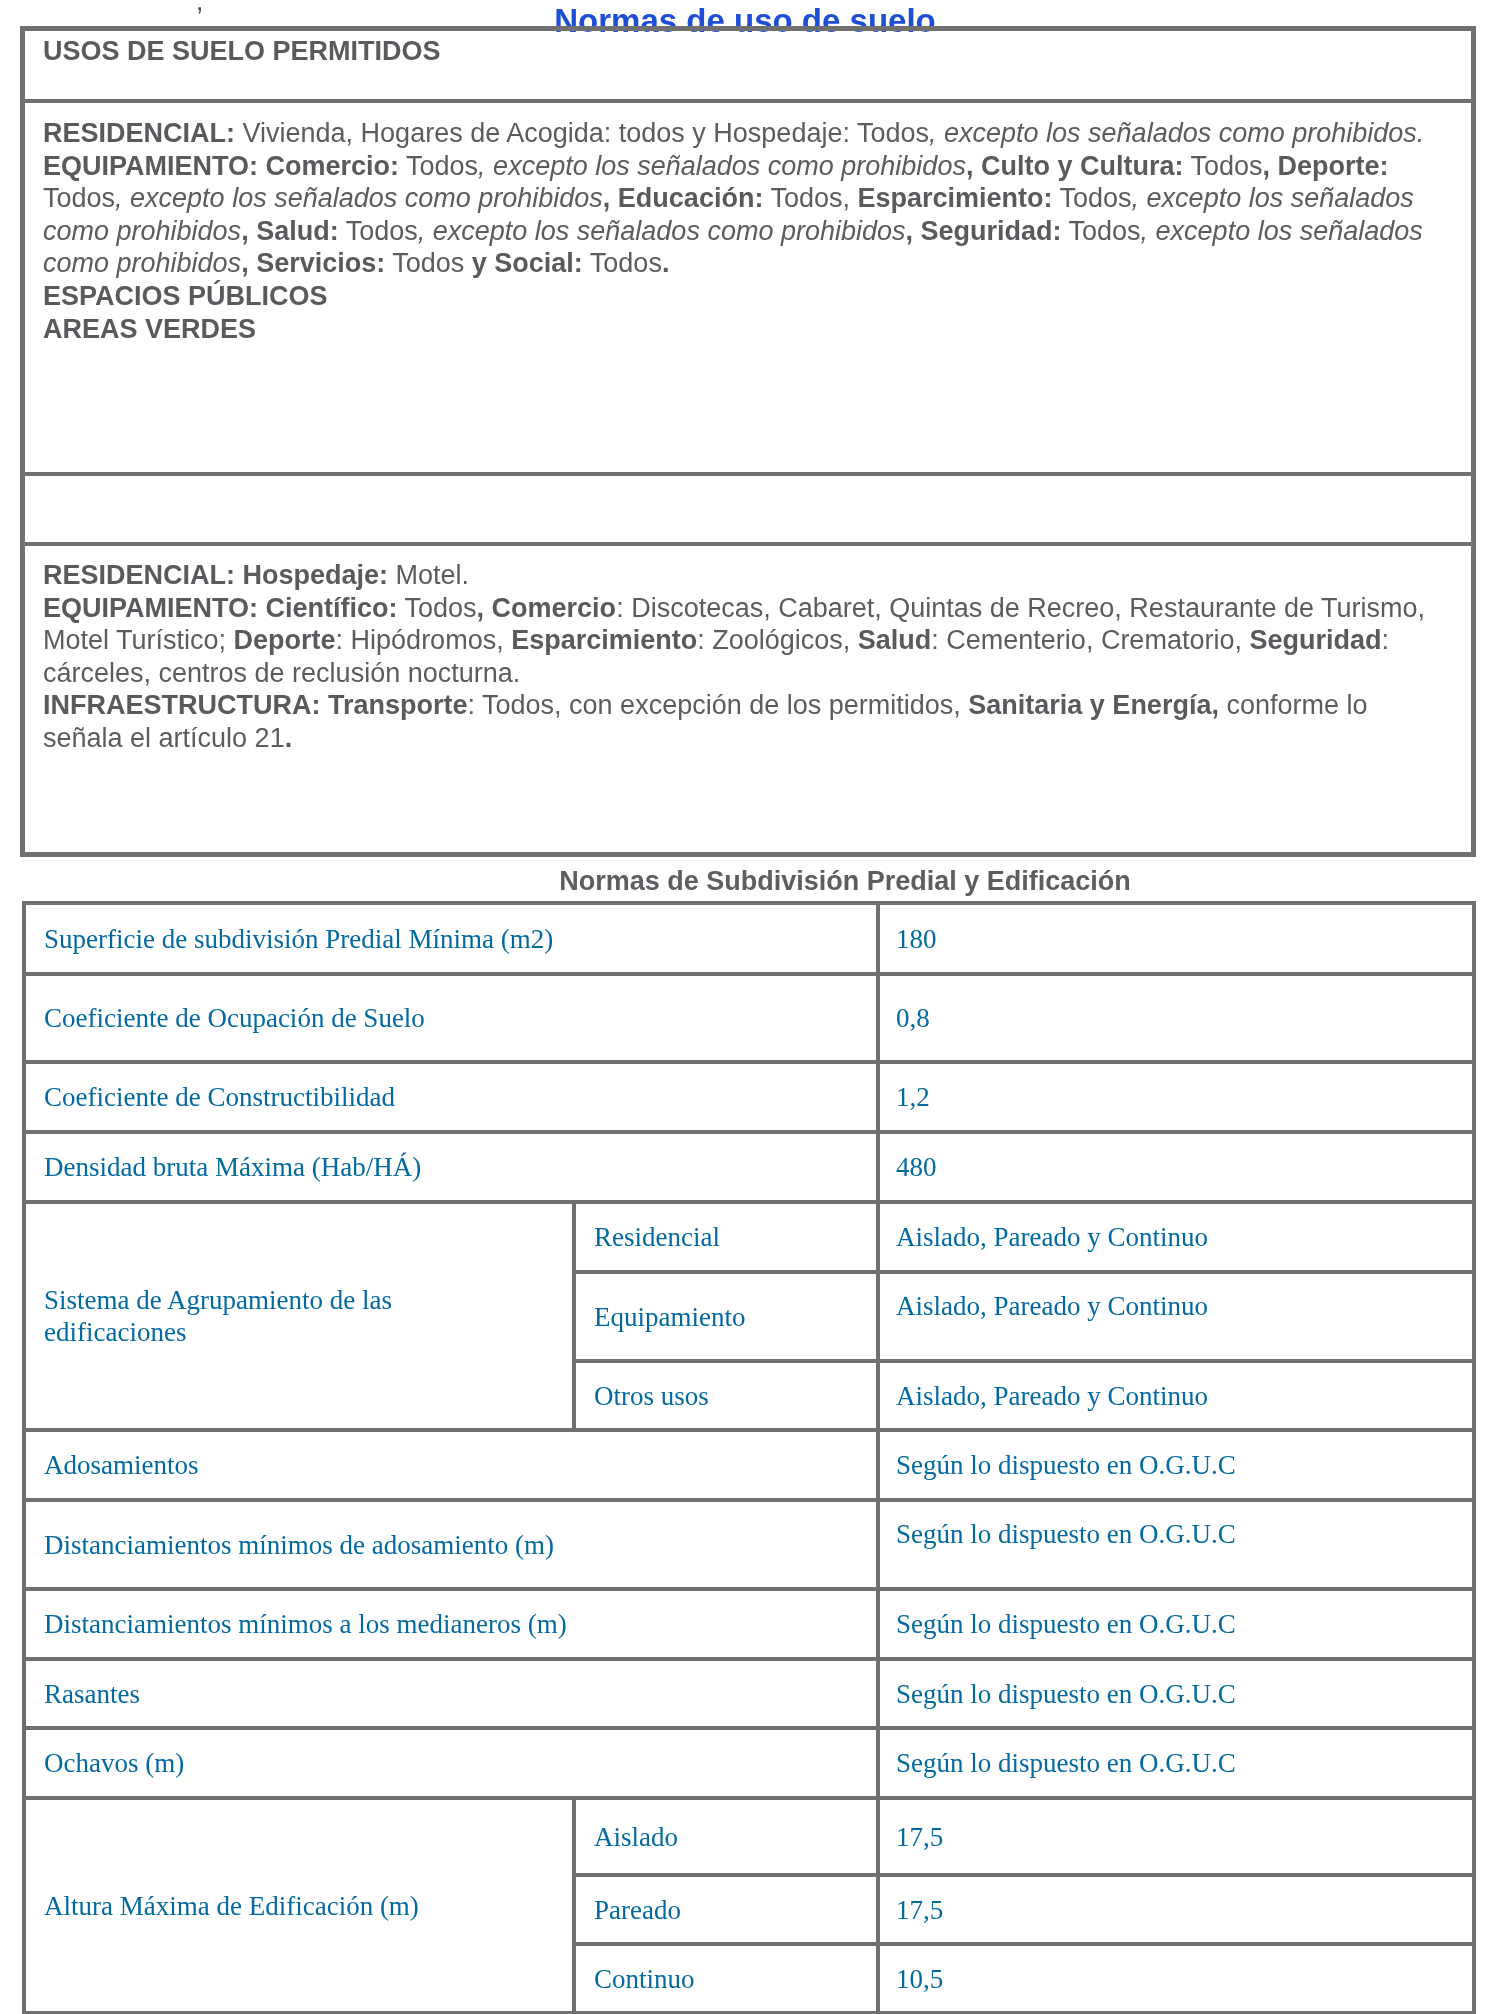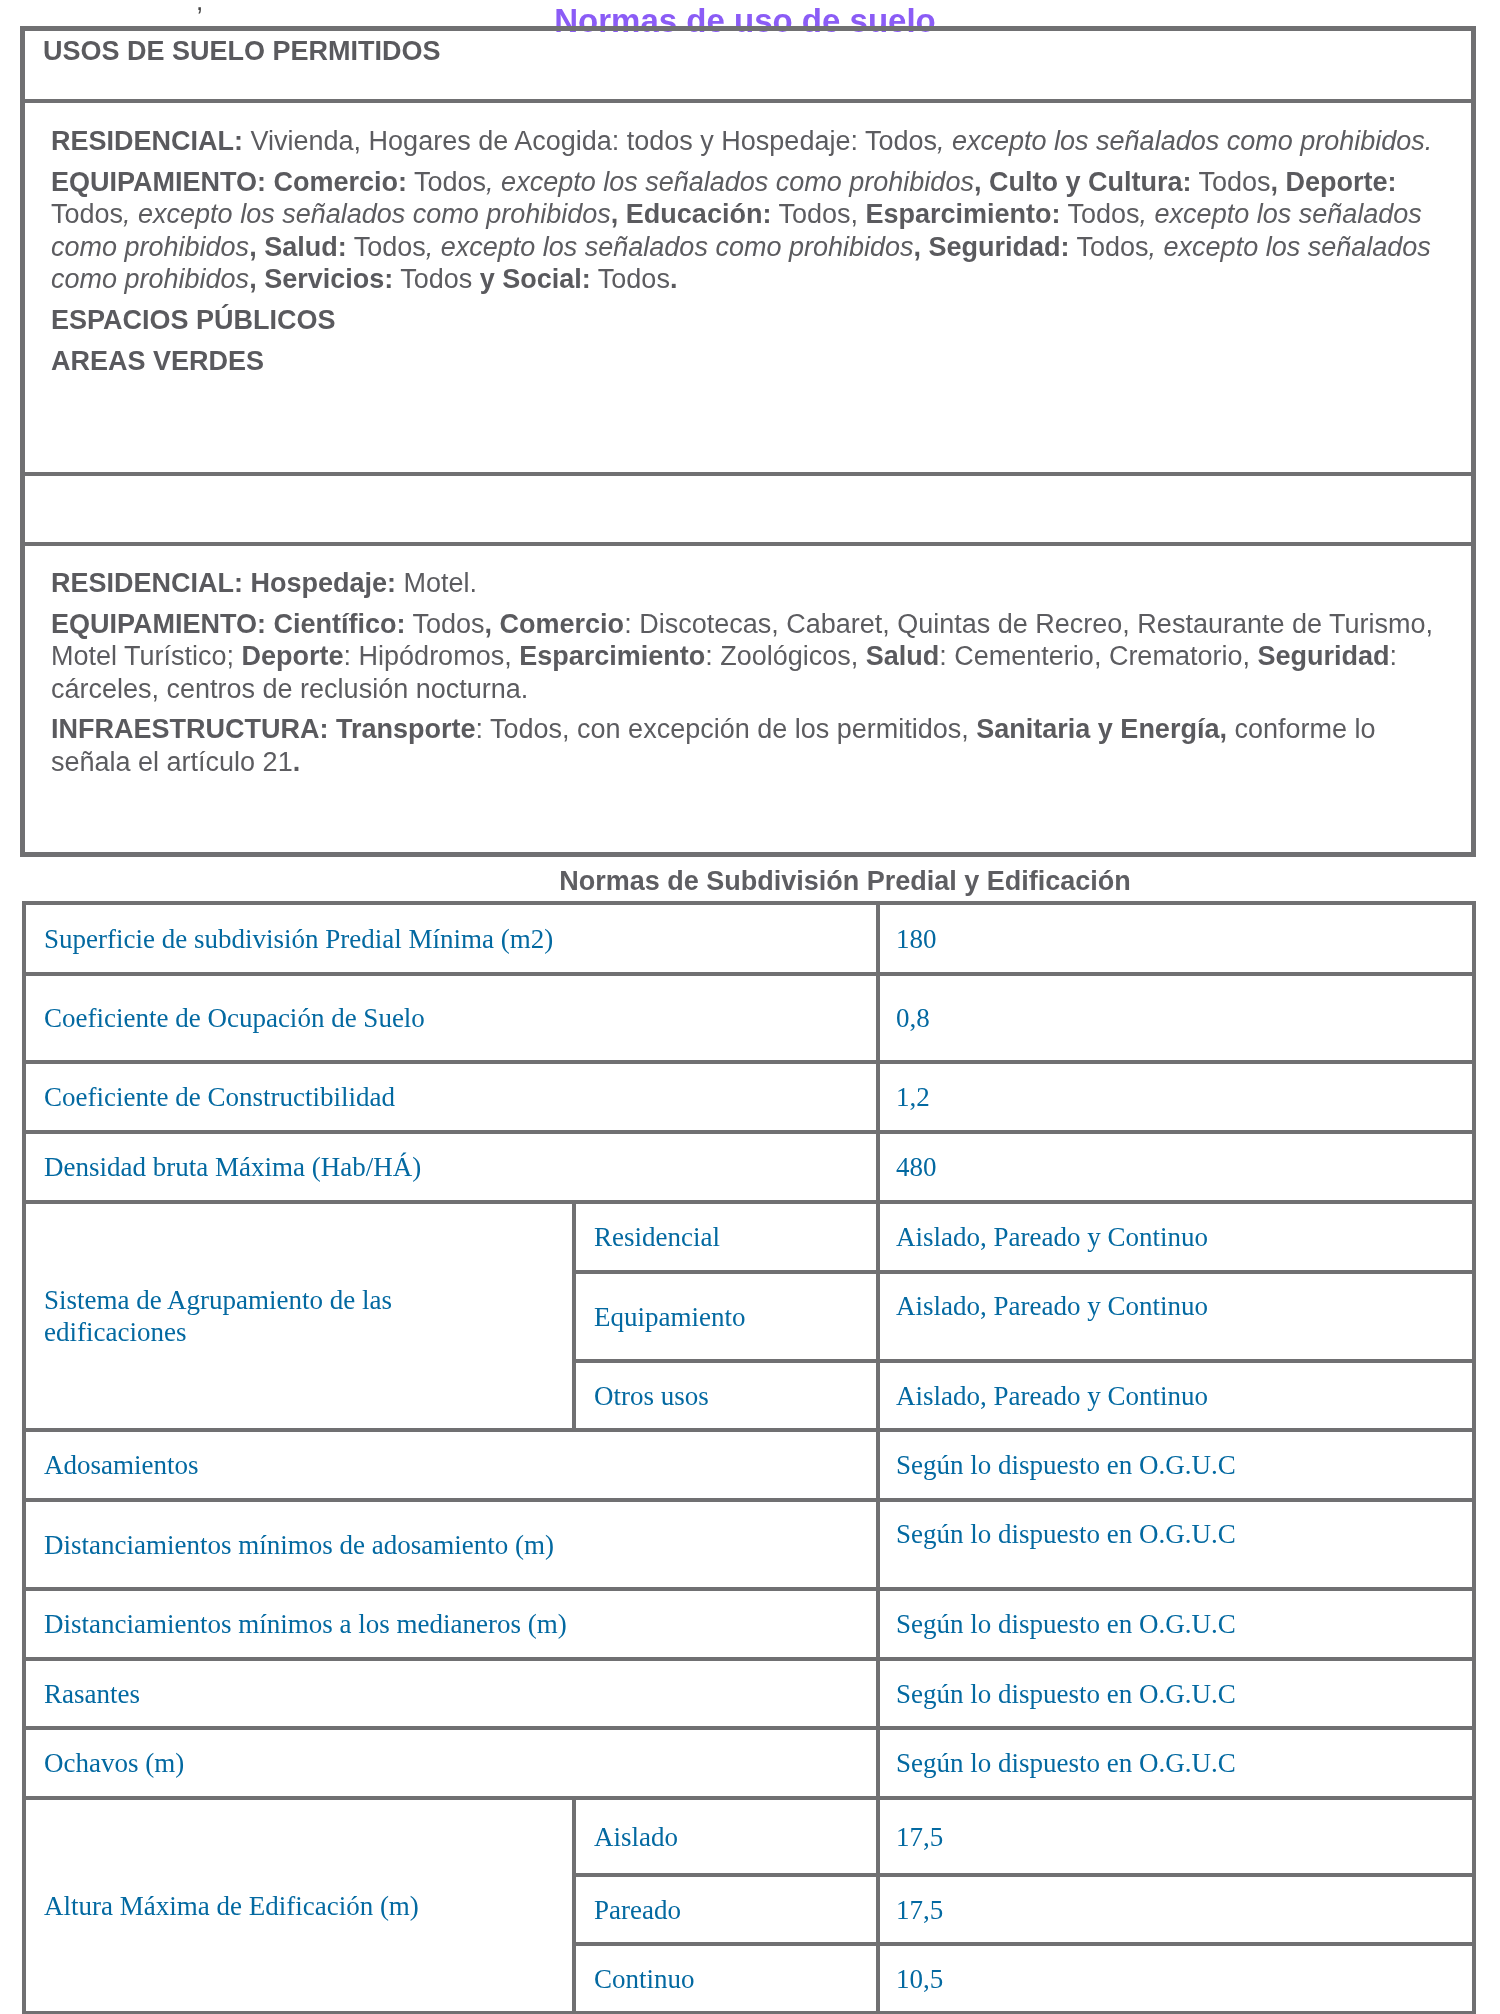--- a/index.html
+++ b/index.html
@@ -1,26 +1,26 @@
 <!DOCTYPE html>
 <html><head>
 <meta charset="utf-8">
 <style>
   html, body { margin:0; padding:0; background:#ffffff; }
   body { width:1500px; height:2014px; position:relative; overflow:hidden;
          font-family:"Liberation Sans", sans-serif; color:#5c5c60; }
   .abs { position:absolute; }
   .frag { left:196px; top:-14px; font-size:26px; color:#444; }
-  .title1 { left:0; width:1490px; top:2px; text-align:center; font-size:33px; font-weight:bold; color:#8b5cf6; }
+  .title1 { left:0; width:1490px; top:2px; text-align:center; font-size:33px; font-weight:bold; color:#1d4ed8; }
   .box1 { left:20px; top:26px; width:1446px; height:821px; border:5px solid #707072; border-top-width:5px; }
   .hline { position:absolute; left:0; right:0; height:4px; background:#707072; }
   .sec-h { position:absolute; left:18px; font-size:27px; font-weight:bold; color:#5a5a5e; }
   .body-text { position:absolute; left:18px; right:20px; font-size:27px; line-height:32.6px; color:#5c5c60; }
   .body-text b { color:#5a5a5e; }
-  .body-text p { margin:8px; }
+  .body-text p { margin:0; }
   .title2 { left:0; width:1690px; top:866px; text-align:center; font-size:27px; font-weight:bold; color:#5e5e62; }
   table.norms { position:absolute; left:22px; top:901px; width:1450px; border-collapse:collapse; table-layout:fixed; }
   table.norms td { border:4px solid #707072; font-size:27px; color:#0369a1; padding:0 0 0 18px; vertical-align:middle; line-height:32px;font-family:Liberation Serif, serif; }
   table.norms td.val { padding-left:16px; }
   td.top { vertical-align:top !important; padding-top:16px !important; }
 </style>
 </head>
 <body>
 
 <div class="abs frag">,</div>

